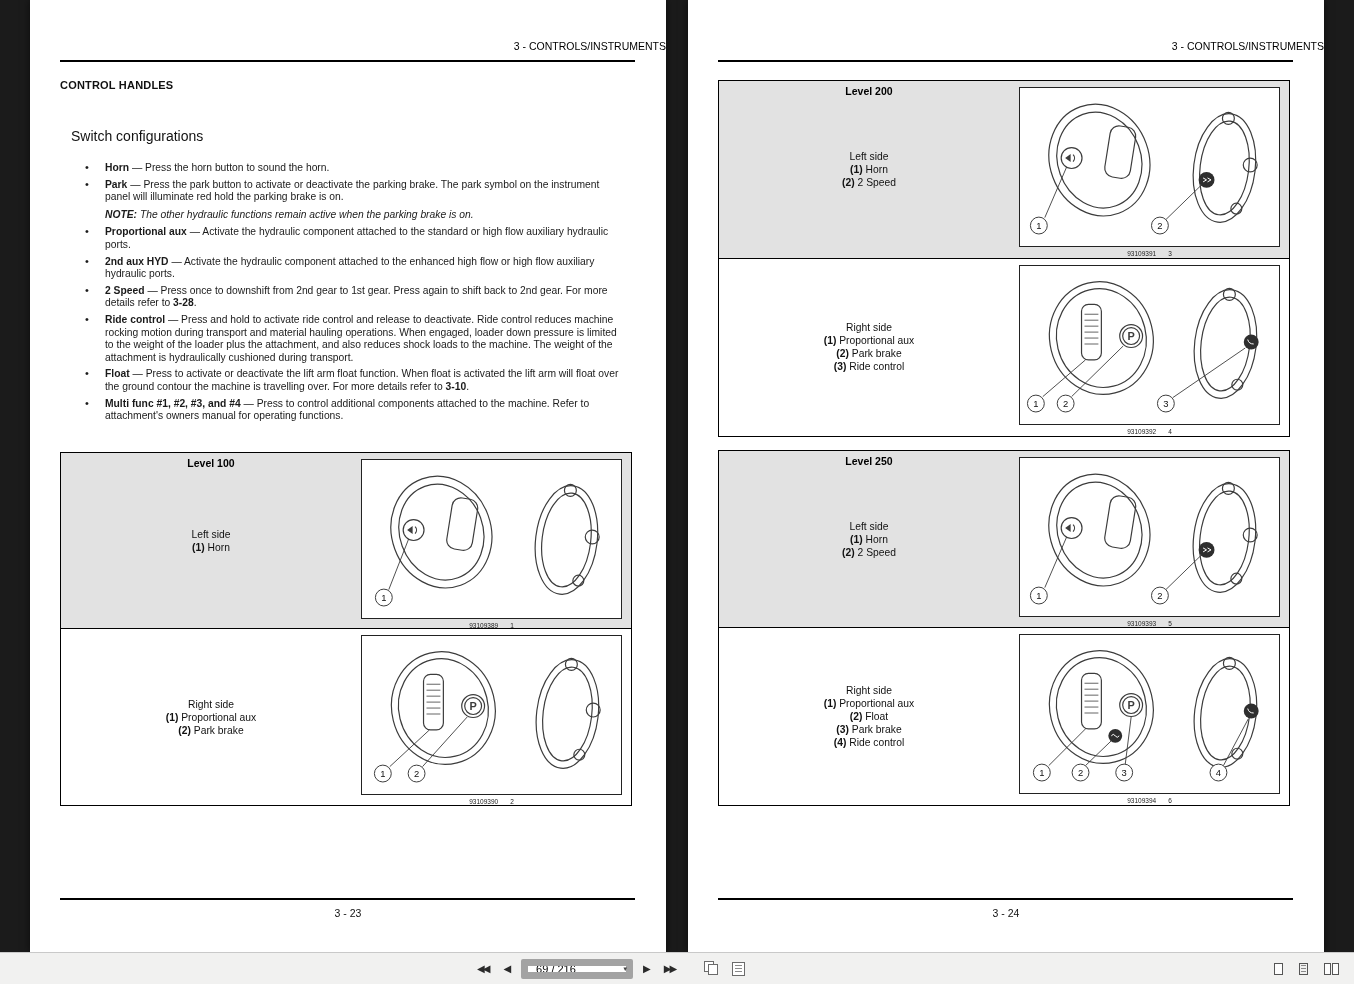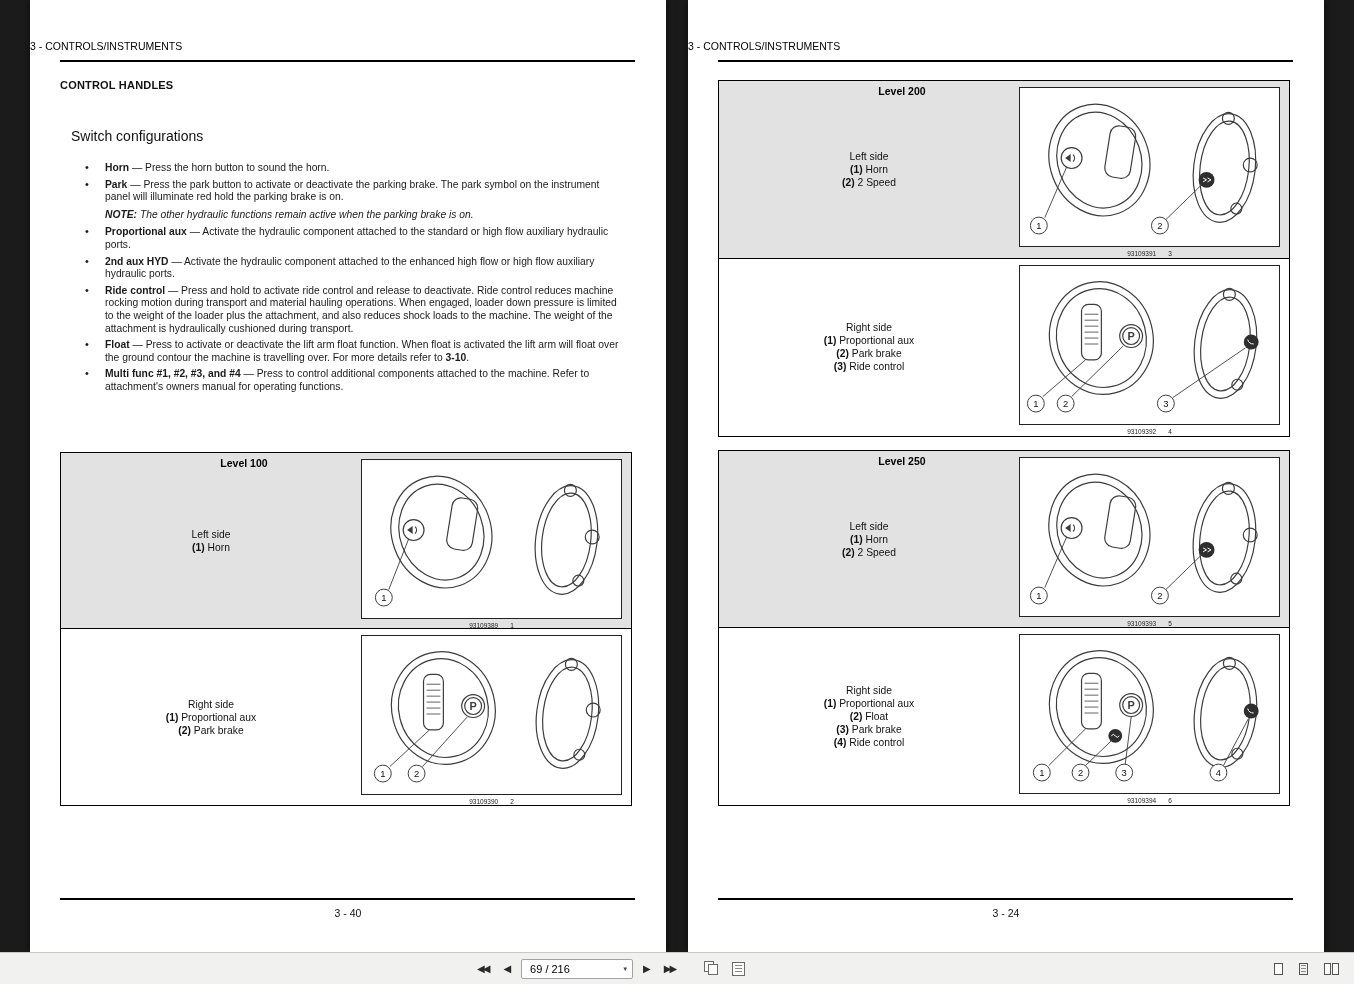--- a/index.html
+++ b/index.html
@@ -3,21 +3,21 @@
 <meta charset="utf-8">
 <style>
   html,body{margin:0;padding:0;}
   .viewer{position:relative;width:1354px;height:984px;background:#1b1b1b;overflow:hidden;
           font-family:"Liberation Sans",sans-serif;}
   .page{position:absolute;top:0;height:952px;width:636px;background:#fff;color:#111;
         box-shadow:0 0 8px rgba(0,0,0,.6);}
   .page-left{left:30px;}
   .page-right{left:688px;}
 
-  .doc-header{position:absolute;top:40px;left:0;width:100%;text-align:left;font-size:10.5px;color:#000;}
+  .doc-header{position:absolute;top:40px;left:0;width:100%;text-align:right;font-size:10.5px;color:#000;}
   .head-rule{position:absolute;top:60px;left:30px;right:31px;border-top:2px solid #000;}
   .foot-rule{position:absolute;bottom:52px;left:30px;right:31px;border-top:2px solid #000;}
   .page-num{position:absolute;bottom:33px;left:0;width:100%;text-align:center;font-size:10.5px;}
 
   .h1{position:absolute;top:79px;left:30px;font-size:11px;font-weight:bold;letter-spacing:.2px;margin:0;}
   .h2{position:absolute;top:117px;left:30px;font-size:14px;font-weight:normal;margin:11px;}
   .body-copy{position:absolute;top:146px;left:30px;width:575px;font-size:10.3px;line-height:12.6px;color:#1a1a1a;}
   .intro{margin:0 0 8px 0;}
   ul.bullets{list-style:none;margin:16px;padding:0;}
   li.b{position:relative;padding-left:29px;margin:4px 0;}
@@ -26,21 +26,21 @@
   li.note b{font-style:italic;}
   .ref{font-weight:bold;}
 
   .fig-table{position:absolute;left:30px;width:572px;border:1px solid #000;background:#fff;box-sizing:border-box;}
   .ft-a{top:452px;height:354px;}
   .ft-b{top:80px;height:357px;}
   .ft-c{top:450px;height:356px;}
   .fig-row{position:relative;height:50%;display:flex;box-sizing:border-box;}
   .fig-row.first{border-bottom:1px solid #000;}
   .fig-row.shaded{background:#e2e2e2;}
-  .fig-title{position:absolute;top:4px;left:0;width:300px;text-align:center;font-weight:bold;font-size:10.5px;color:#000;padding-left:33px;}
+  .fig-title{position:absolute;top:4px;left:0;width:300px;text-align:center;font-weight:bold;font-size:10.5px;color:#000;}
   .fig-label{width:300px;display:flex;flex-direction:column;align-items:center;justify-content:center;
              font-size:10.3px;line-height:13px;text-align:center;}
   .fig-area{position:relative;flex:1;}
   .illus-box{position:absolute;top:6px;left:0;width:261px;height:160px;background:#fff;border:1px solid #222;box-sizing:border-box;}
   .illus-box svg{width:100%;height:100%;display:block;}
   .fig-caption{position:absolute;top:169px;left:0;width:261px;display:flex;justify-content:center;gap:12px;
                font-size:6.5px;color:#222;}
 
   .sk{stroke:#3c3c3c;fill:none;stroke-width:1.2;}
   .hatch{stroke:#3c3c3c;stroke-width:.8;fill:none;}
@@ -51,21 +51,21 @@
   .btn-dark{fill:#2e2e2e;stroke:none;}
   .btn-glyph{stroke:#fff;stroke-width:1;fill:none;}
 
   .toolbar{position:absolute;left:0;bottom:0;width:100%;height:32px;background:#f1f1f0;
            border-top:1px solid #c9c9c9;box-sizing:border-box;}
   .tb-center{position:absolute;left:474px;top:0;height:100%;display:flex;align-items:center;gap:7px;}
   .tb-btn{background:none;border:none;padding:2px 3px;cursor:pointer;display:flex;align-items:center;color:#222;}
   .tb-glyph{font-size:10px;color:#2a2a2a;line-height:1;}
   .tb-glyph.dbl{letter-spacing:-2px;padding-right:2px;}
   .page-combo{position:relative;width:112px;height:20px;}
-  .page-input{width:100%;height:100%;box-sizing:border-box;border:1px solid #a3a3a3;background:#fff;
+  .page-input{width:100%;height:100%;box-sizing:border-box;border:7px solid #a3a3a3;background:#fff;
               font-size:11px;font-family:inherit;padding:0 16px 0 8px;color:#000;border-radius:2px;}
   .combo-arrow{position:absolute;right:5px;top:50%;transform:translateY(-50%);font-size:6px;color:#444;cursor:pointer;}
   .tb-gap{width:6px;}
   .icon-pages{position:relative;width:16px;height:15px;display:inline-block;}
   .icon-pages .pg{position:absolute;width:10px;height:11px;border:1px solid #6b6b6b;background:#fff;box-sizing:border-box;}
   .icon-pages .back{left:1px;top:0;}
   .icon-pages .front{left:5px;top:3px;}
   .icon-doc{width:13px;height:14px;border:1px solid #6b6b6b;box-sizing:border-box;padding:2px;background:#fff;display:inline-block;}
   .icon-doc i{display:block;width:100%;height:100%;
               background:repeating-linear-gradient(to bottom,#8a8a8a 0 1px,transparent 1px 3px);}
@@ -89,20 +89,21 @@
     <h1 class="h1">CONTROL HANDLES</h1>
     <h2 class="h2">Switch configurations</h2>
 
     <div class="body-copy">
       <ul class="bullets">
         <li class="b"><b>Horn</b> <span>— Press the horn button to sound the horn.</span></li>
         <li class="b"><b>Park</b> <span>— Press the park button to activate or deactivate the parking brake. The park symbol on the instrument panel will illuminate red hold the parking brake is on.</span></li>
         <li class="note"><b>NOTE:</b> <span>The other hydraulic functions remain active when the parking brake is on.</span></li>
         <li class="b"><b>Proportional aux</b> <span>— Activate the hydraulic component attached to the standard or high flow auxiliary hydraulic ports.</span></li>
         <li class="b"><b>2nd aux HYD</b> <span>— Activate the hydraulic component attached to the enhanced high flow or high flow auxiliary hydraulic ports.</span></li>
+        <li class="b"><b>2 Speed</b> <span>— Press once to downshift from 2nd gear to 1st gear. Press again to shift back to 2nd gear. For more details refer to </span><b class="ref">3-28</b><span>.</span></li>
         <li class="b"><b>Ride control</b> <span>— Press and hold to activate ride control and release to deactivate. Ride control reduces machine rocking motion during transport and material hauling operations. When engaged, loader down pressure is limited to the weight of the loader plus the attachment, and also reduces shock loads to the machine. The weight of the attachment is hydraulically cushioned during transport.</span></li>
         <li class="b"><b>Float</b> <span>— Press to activate or deactivate the lift arm float function. When float is activated the lift arm will float over the ground contour the machine is travelling over. For more details refer to </span><b class="ref">3-10</b><span>.</span></li>
         <li class="b"><b>Multi func #1, #2, #3, and #4</b> <span>— Press to control additional components attached to the machine. Refer to attachment's owners manual for operating functions.</span></li>
       </ul>
     </div>
 
     <div class="fig-table ft-a">
       <div class="fig-row first shaded">
         <div class="fig-title">Level 100</div>
         <div class="fig-label">
@@ -181,21 +182,21 @@
           </div>
           <div class="fig-caption">
             <span>93109390</span>
               <span>2</span>
           </div>
         </div>
       </div>
     </div>
 
     <div class="foot-rule"></div>
-    <div class="page-num">3 - 40</div>
+    <div class="page-num">3 - 23</div>
   </div>
 
   <div class="page page-right">
     <div class="doc-header">3 - CONTROLS/INSTRUMENTS</div>
     <div class="head-rule"></div>
 
     <div class="fig-table ft-b">
       <div class="fig-row first shaded">
         <div class="fig-title">Level 200</div>
         <div class="fig-label">

